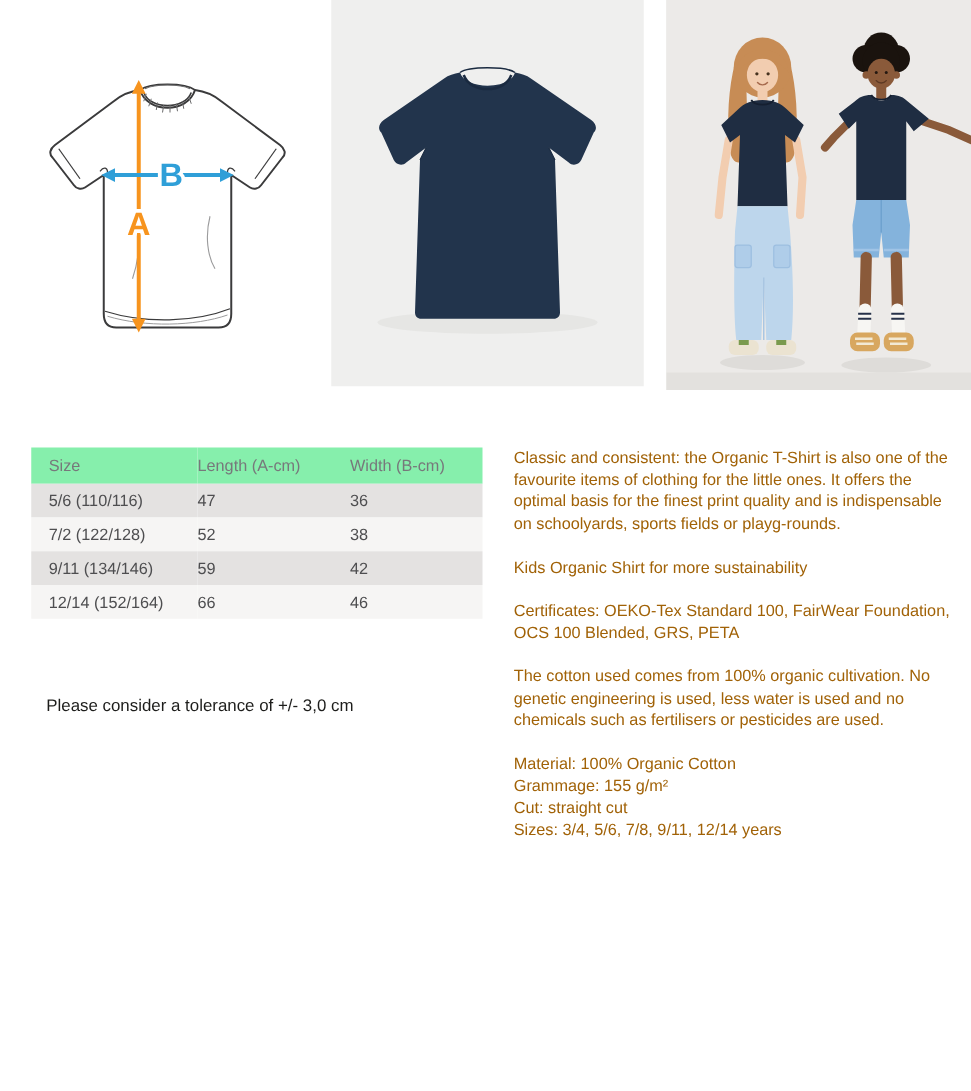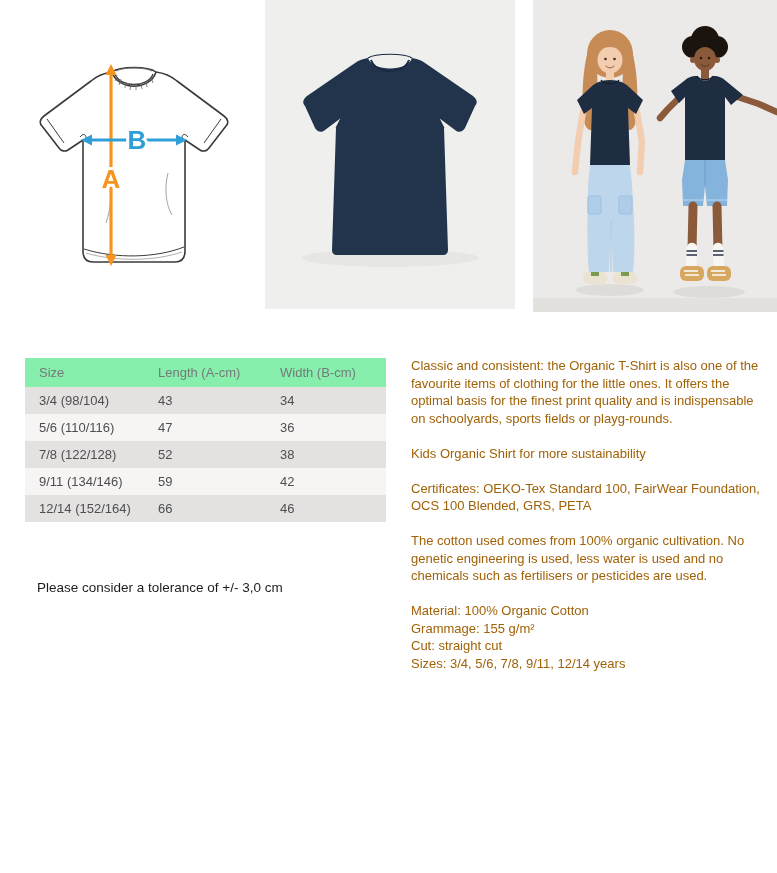--- a/index.html
+++ b/index.html
@@ -26,21 +26,21 @@
     height:29px; font-weight:normal; text-align:left; color:#77787b;
     background:#86efac; padding:0;
   }
   .size-table th:first-child, .size-table td:first-child { padding-left:14px; }
   .size-table td { height:27px; padding:0; color:#4e4e50; }
   .size-table tbody tr:nth-child(odd)  { background:#e4e2e1; }
   .size-table tbody tr:nth-child(even) { background:#f6f5f4; }
 
   
   .tolerance {
-    position:absolute; left:37px; top:580px;
+    position:absolute; left:37px; top:557px;
     font-size:13.5px; color:#1d1d1b;
   }
 
   
   .description {
     position:absolute; left:411px; top:357px; width:358px;
     font-size:13px; line-height:17.5px; color:#a16207;
   }
   .description p { margin:0 0 17.5px 0; }
   .specs div { margin:0; }
@@ -207,31 +207,26 @@
       </colgroup>
     <thead>
       <tr>
         <th>Size</th>
         <th>Length (A-cm)</th>
         <th>Width (B-cm)</th>
       </tr>
     </thead>
     <tbody>
       <tr>
-        <td>3/4 (98/104)</td>
-        <td>43</td>
-        <td>34</td>
-      </tr>
-      <tr>
         <td>5/6 (110/116)</td>
         <td>47</td>
         <td>36</td>
       </tr>
       <tr>
-        <td>7/8 (122/128)</td>
+        <td>7/2 (122/128)</td>
         <td>52</td>
         <td>38</td>
       </tr>
       <tr>
         <td>9/11 (134/146)</td>
         <td>59</td>
         <td>42</td>
       </tr>
       <tr>
         <td>12/14 (152/164)</td>

